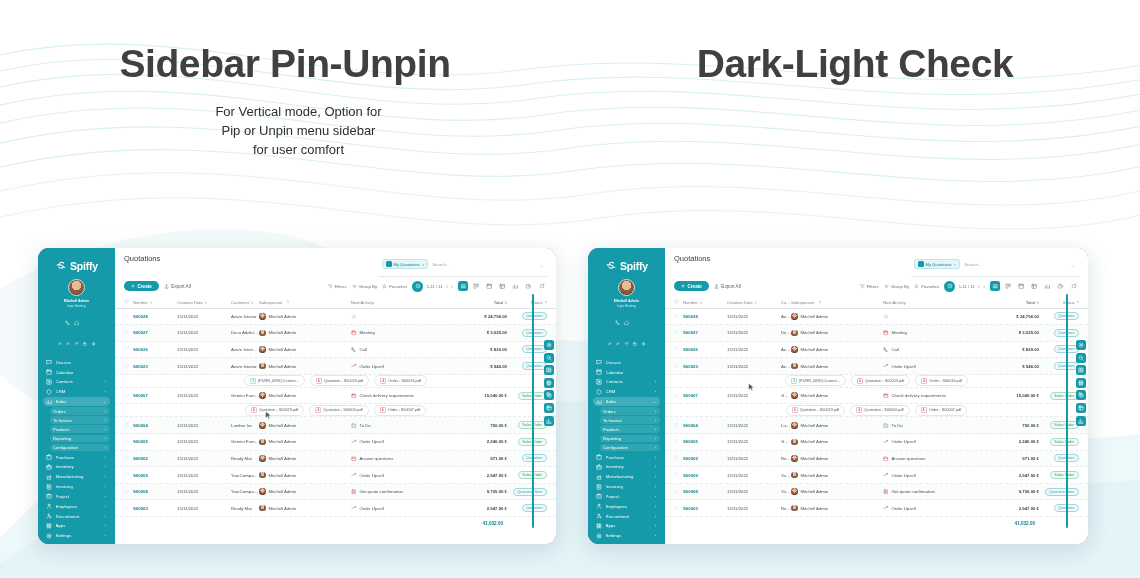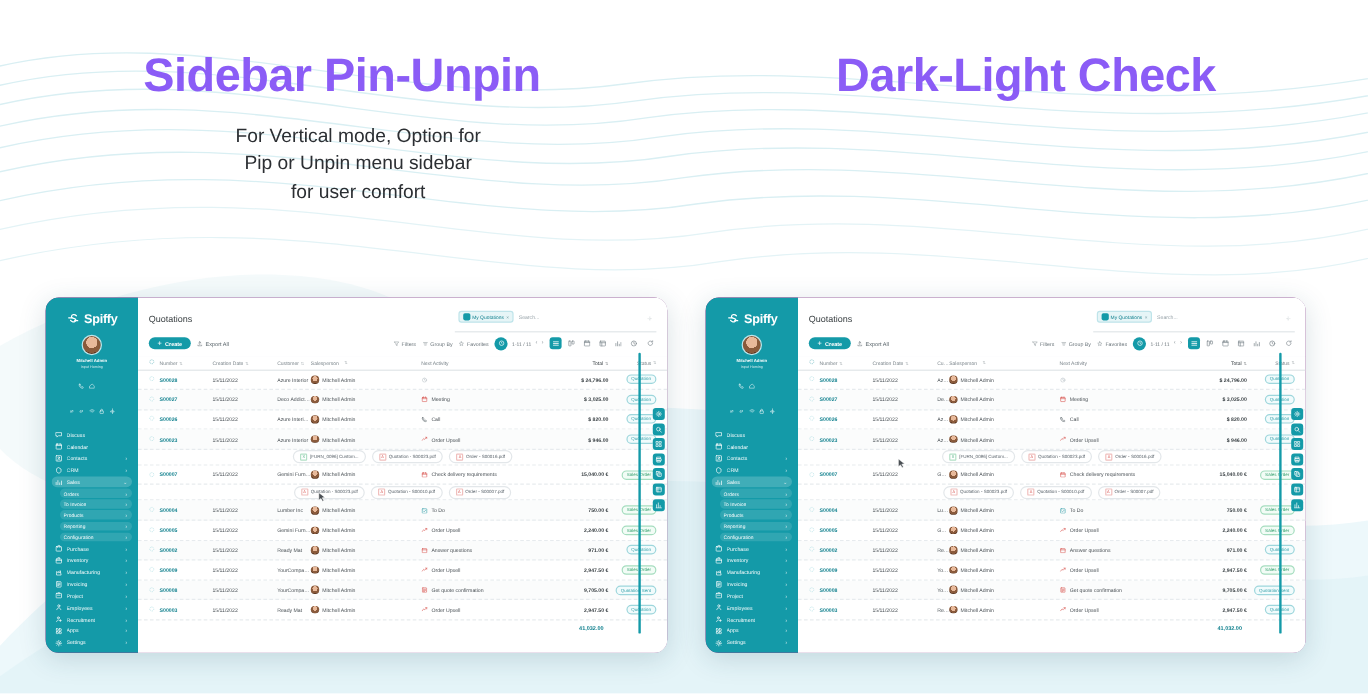--- a/index.html
+++ b/index.html
@@ -11,25 +11,25 @@
   }
   .page { position: relative; width: 1140px; height: 578px; background:#fff; overflow:hidden; }
 
   
   .bg-waves { position:absolute; inset:0; z-index:0; pointer-events:none; }
 
   
   .headings { position:absolute; top:0; left:0; width:1140px; height:232px; z-index:2; display:flex; }
   .head-col { width:570px; text-align:center; padding-top:42px; }
   .head-title {
-    font-size:39px; font-weight:bold; color:#8b5cf6; letter-spacing:-0.4px;
+    font-size:39px; font-weight:bold; color:#404040; letter-spacing:-0.4px;
     line-height:1.12;
   }
   .head-sub {
-    margin-top:16px; font-size:16px; color:#2c2f33; line-height:1.48; font-weight:400;margin-left:27px;
+    margin-top:16px; font-size:13px; color:#2c2f33; line-height:1.48; font-weight:400;margin-left:27px;
   }
 
   
   .shell {
     position:absolute; top:248px; height:296px; z-index:3;
     background:#701a75; border-radius:11px;
     box-shadow:0 5px 22px rgba(30,80,95,.17);
     overflow:hidden; display:flex;
   }
   #shell-left  { left:38px;  width:518px; }
@@ -65,21 +65,21 @@
   .mi .mlabel { flex:1 1 auto; overflow:hidden; text-overflow:ellipsis; letter-spacing:.05px; }
   .mi .chev { font-size:4px; opacity:.85; }
   .mi.active { background:rgba(255,255,255,.19); }
   .mi.sub { margin-left:7px; background:rgba(255,255,255,.12); height:10.5px; font-size:4.1px; }
   .mico { width:6px; height:6px; flex:0 0 6px; display:block; }
 
   
   .main { flex:1 1 auto; background:#f5f7f8; display:flex; flex-direction:column; min-width:0; position:relative; }
 
   .ctrl-head { background:#fff; padding:6px 9px 0 9px; }
-  .ctrl-row1 { display:flex; align-items:center; justify-content:space-between;gap:24px; }
+  .ctrl-row1 { display:flex; justify-content:space-between;gap:24px; }
   .view-title { font-size:7.5px; color:#3a4043; font-weight:500; }
   .searchbar {
     display:flex; align-items:center; gap:4px; flex:0 0 auto;
     border-bottom:.8px solid #e2e6e9; padding:1px 3px 2.5px 3px; min-width:168px;
   }
   .facet {
     display:flex; align-items:center; gap:2px; background:#e6f5f7;
     border:.6px solid #bfe4ea; border-radius:2.5px; padding:1px 3px; font-size:4.1px; color:#11808e;
   }
   .facet .fico { width:5.5px; height:5.5px; background:#149aa8; border-radius:1.5px; display:inline-block; }

